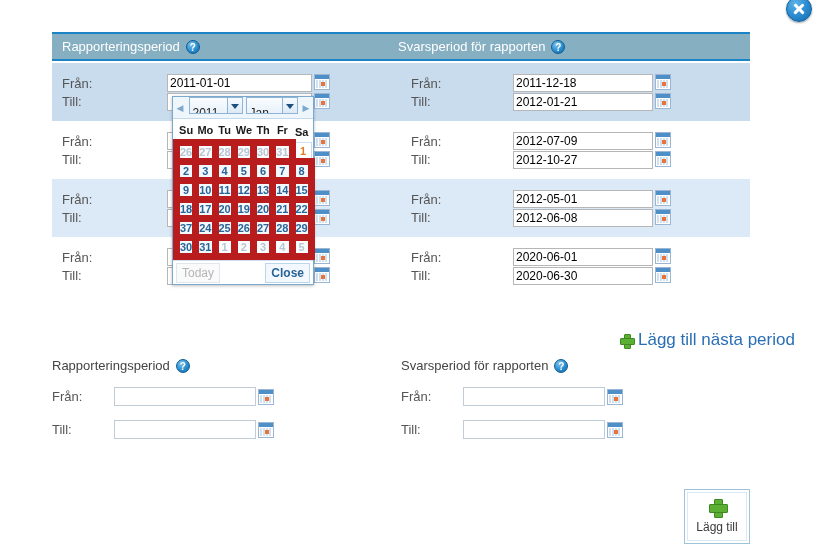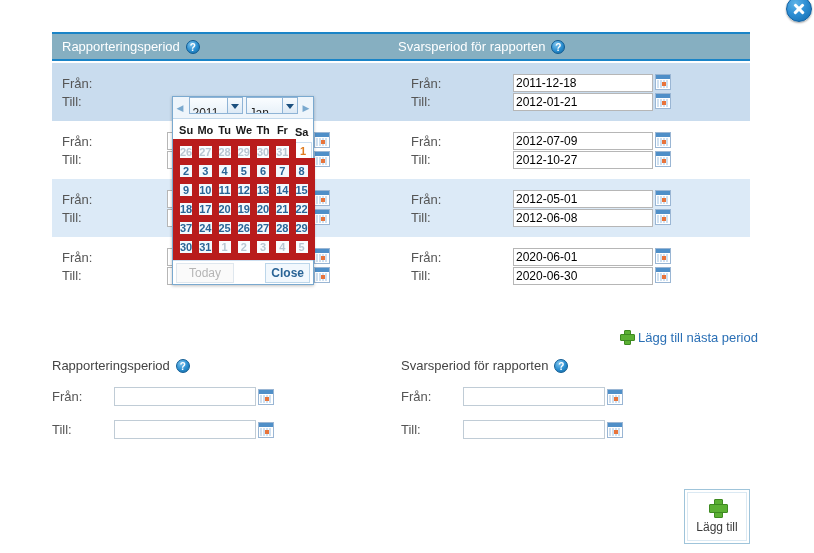--- a/index.html
+++ b/index.html
@@ -145,33 +145,33 @@
     color: #2a6496; background: #f3f8fc; cursor: pointer;
   }
   table.dp-tbl td.other { color: #b9c6d2; background: #fafcfe; font-weight: bold; }
   table.dp-tbl td.sel { color: #e07b1f; background: #ffffff; border: 1px solid #c8dcee; }
   .dp-foot {
     height: 24px; border-top: 1px solid #cddff0; display: flex;
     align-items: center; justify-content: space-between; padding: 0 3px;
     background: #ffffff;
   }
   .dp-today {
-    font-size: 12px; color: #b5b5b5; padding: 2px 12px;
+    font-size: 12px; color: #b5b5b5; padding: 2px 5px;
     border: 1px solid #dfe7ee; background: #fafafa; cursor: default;
   }
   .dp-close {
     font-size: 12px; color: #2a6496; font-weight: bold; padding: 2px 5px;
     border: 1px solid #bcd6ea; background: #f2f8fd; cursor: pointer;
   }
 
   
   .addnext {
     position: absolute; left: 620px; top: 330px;
-    display: flex; gap: 5px;
-    color: #2a6fb5; font-size: 13px; cursor: pointer;
+    display: flex; align-items: center; gap: 5px;
+    color: #2a6fb5; font-size: 17px; cursor: pointer;
   }
   .addnext span.txt { text-decoration: none; }
 
   .plus-ico { position: relative; width: 13px; height: 13px; flex: 0 0 auto; }
   .plus-ico::before, .plus-ico::after {
     content: ""; position: absolute; background: #5bb033;
     border: 1px solid #3e8a21; border-radius: 1px;
   }
   .plus-ico::before { left: 4px; top: 0; width: 5px; height: 13px; }
   .plus-ico::after  { left: 0; top: 4px; width: 13px; height: 5px; }
@@ -225,20 +225,30 @@
       <span class="help-ico"></span>
     </div>
   </div>
 
   <div class="rows" id="rows">
       <div class="row alt-dark">
       <div class="half">
         <div class="labels">
           <div>Från:</div>
           <div>Till:</div>
+        </div>
+        <div class="fieldcol">
+          <div class="fieldrow">
+            <input class="dtin" type="text" value="2011-01-01" style=""><span class="cal-ico">
+       <span class="top"></span><span class="g"></span><span class="dot"></span></span>
+          </div>
+          <div class="fieldrow">
+            <input class="dtin" type="text" value="" style=""><span class="cal-ico">
+       <span class="top"></span><span class="g"></span><span class="dot"></span></span>
+          </div>
         </div>
       </div>
       <div class="half">
         <div class="labels">
           <div>Från:</div>
           <div>Till:</div>
         </div>
         <div class="fieldcol r">
           <div class="fieldrow">
             <input class="dtin wide" type="text" value="2011-12-18" style=""><span class="cal-ico">

